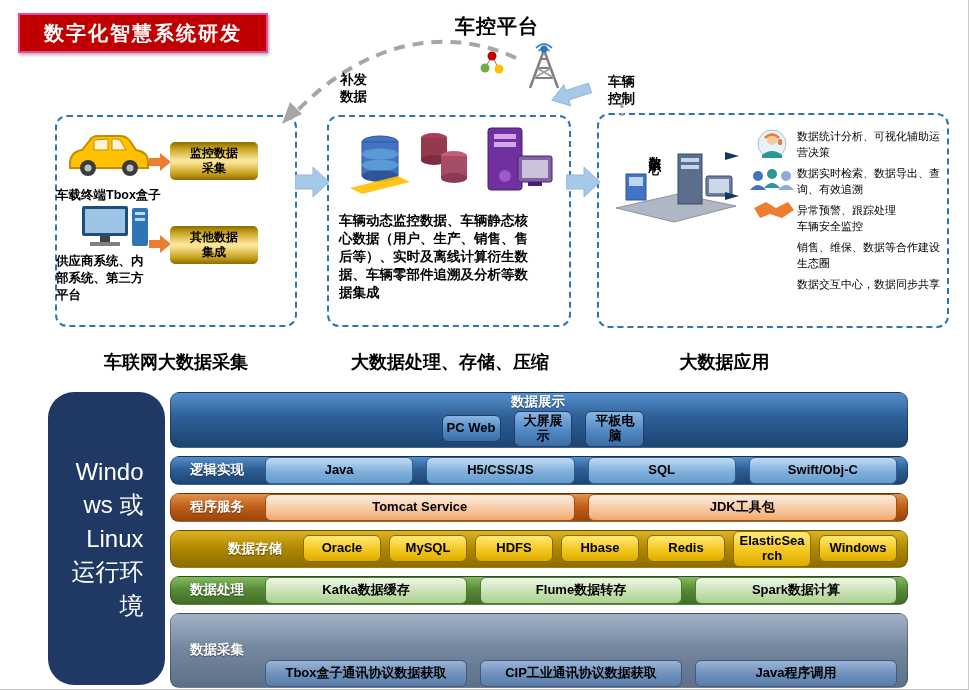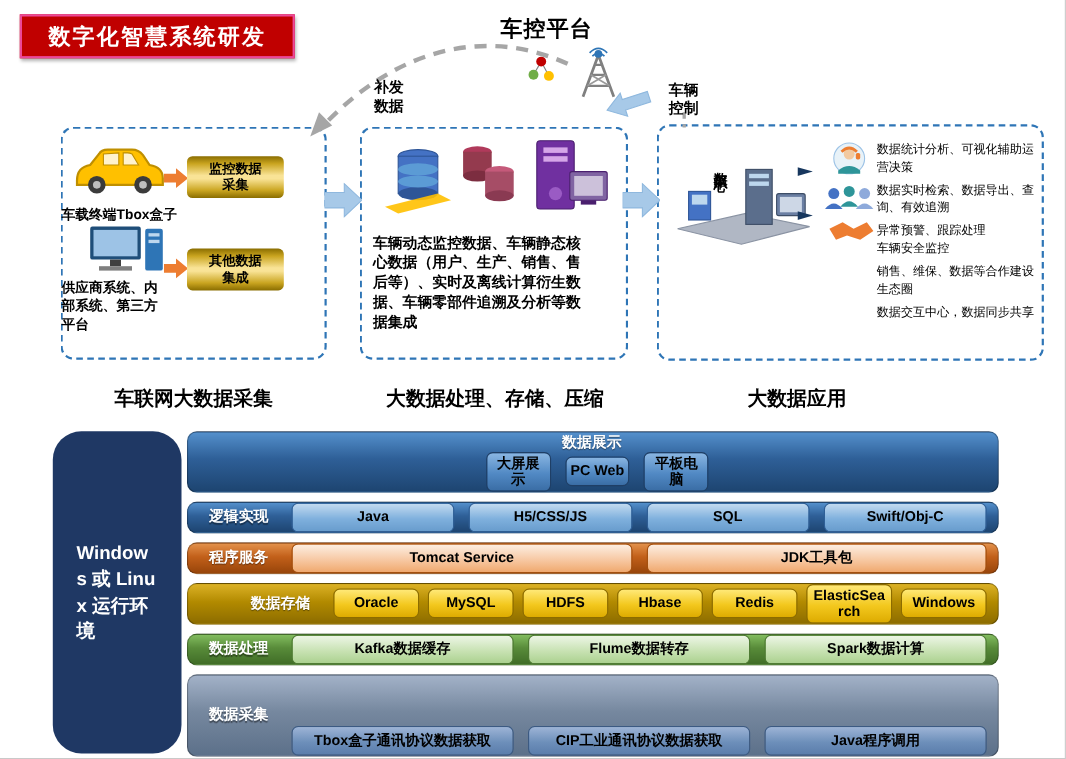--- a/index.html
+++ b/index.html
@@ -50,21 +50,21 @@
   
   .sec { position:absolute; top:350px; font-size:18px; font-weight:bold; text-align:center; z-index:2; }
   .sec1 { left:55px;  width:242px; }
   .sec2 { left:305px; width:290px; }
   .sec3 { left:597px; width:255px;font-family:Liberation Mono, monospace; }
 
   
   .stack { position:absolute; left:48px; top:392px; width:860px; height:293px; }
   .env { position:absolute; left:0; top:0; width:117px; height:293px; background:#1F3864;
          border-radius:26px; display:flex; align-items:center; justify-content:center;
-         color:#fff; font-weight:bold; font-size:17px; text-align:left; }
+         color:#fff; font-weight:normal; font-size:24px; text-align:right; }
   .env span { width:74px; word-break:break-all; line-height:1.4; }
   .rows { position:absolute; left:122px; top:0; width:738px; height:293px;
           display:flex; flex-direction:column; gap:8px; }
   .srow { flex:1; display:flex; align-items:center; border-radius:9px; padding:0 10px 0 8px;
           border:1px solid rgba(0,0,0,.28); }
   .srow-label { width:76px; flex:none; color:#fff; font-weight:bold; font-size:13.5px;
                 text-align:center; text-shadow:0 1px 1px rgba(0,0,0,.45); }
   .srow-items { flex:1; display:flex; gap:13px; padding-left:10px; align-items:center; }
   .chip { flex:1; min-height:27px; display:flex; align-items:center; justify-content:center;
           text-align:center; font-weight:bold; font-size:13px; color:#000; border-radius:6px;
@@ -250,22 +250,22 @@
 
   <div class="stack">
     <div class="env">
       <span>Windows 或 Linux 运行环境</span>
     </div>
     <div class="rows">
 
       <div class="srow t1">
         <div class="srow-label">数据展示</div>
         <div class="srow-items">
+          <div class="chip">PC Web</div>
           <div class="chip">大屏展示</div>
-          <div class="chip">PC Web</div>
           <div class="chip">平板电脑</div>
         </div>
       </div>
 
       <div class="srow t2">
         <div class="srow-label">逻辑实现</div>
         <div class="srow-items">
           <div class="chip">Java</div>
           <div class="chip">H5/CSS/JS</div>
           <div class="chip">SQL</div>

